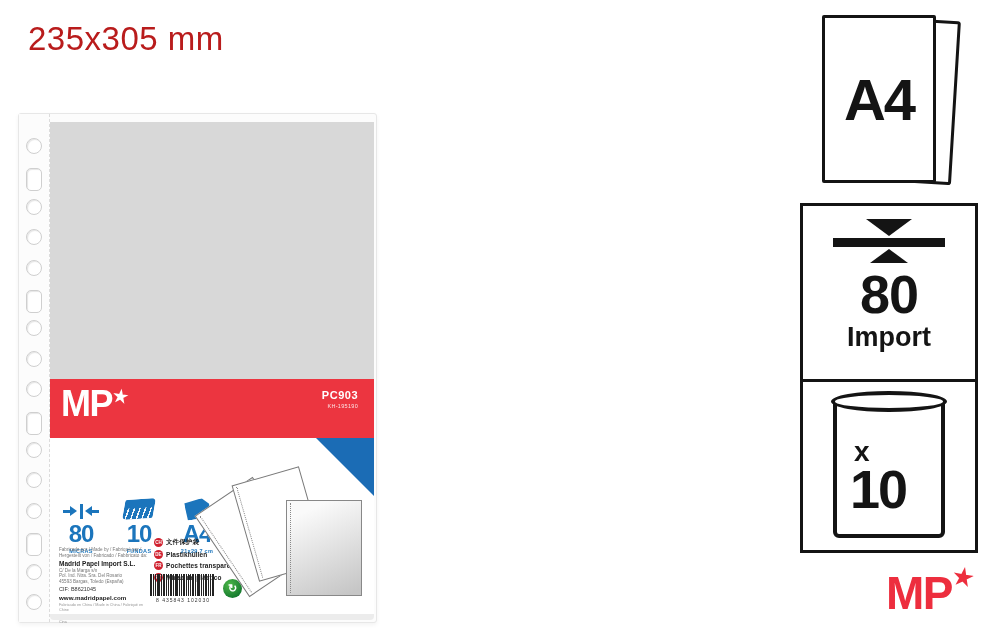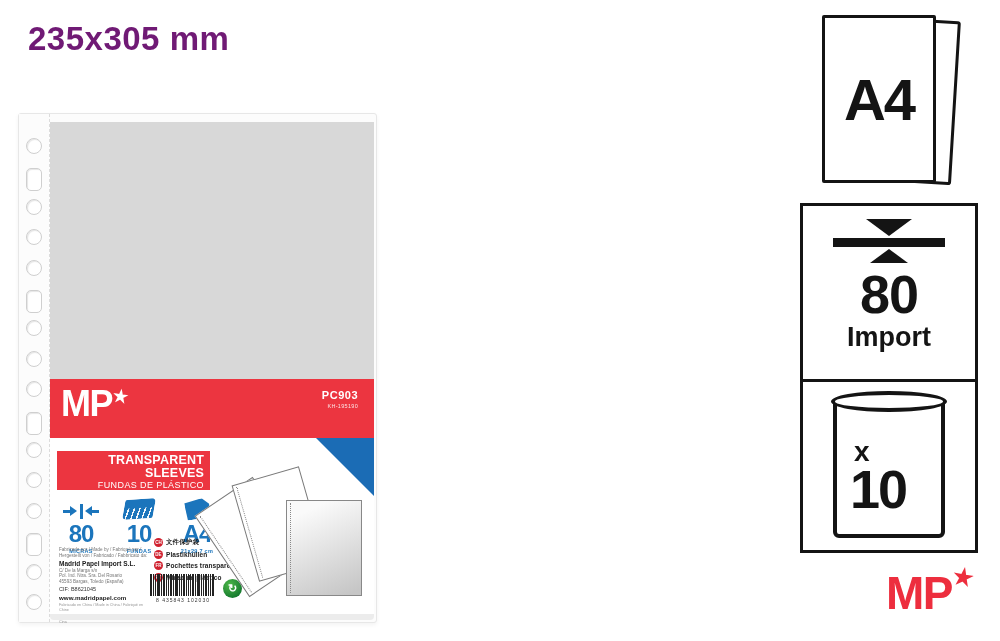--- a/index.html
+++ b/index.html
@@ -1,21 +1,21 @@
 <!DOCTYPE html>
 <html><head>
 <meta charset="utf-8">
 <style>
   html,body{margin:0;padding:0;background:#fff;}
   #canvas{position:relative;width:1000px;height:641px;background:#ffffff;overflow:hidden;
           font-family:"Liberation Sans",sans-serif;}
 
   
-  #page-title{position:absolute;left:28px;top:20px;font-size:33px;font-weight:bold;
-              color:#701a75;letter-spacing:.5px;}
+  #page-title{position:absolute;left:28px;top:20px;font-size:33px;font-weight:normal;
+              color:#b91c1c;letter-spacing:.5px;}
 
   
   #product-photo{position:absolute;left:18px;top:113px;width:357px;height:508px;
                  background:#fcfcfc;border:1px solid #e7e7e7;border-radius:3px;
                  box-shadow:0 2px 4px rgba(0,0,0,.05);}
   #hole-strip{position:absolute;left:0;top:0;bottom:0;width:30px;background:#fcfcfc;
               border-right:1px dashed #dcdcdc;}
   .hole{position:absolute;left:7px;width:14px;height:14px;border-radius:50%;
         background:#fff;border:1px solid #cfcfcf;box-shadow:inset 1px 1px 1px rgba(0,0,0,.10);}
   .hole.tall{height:21px;border-radius:5px;}
@@ -174,25 +174,20 @@
       <div id="mp-band-logo"><span>MP</span><span class="star">★</span></div>
       <div id="band-sku">
         <div class="sku">PC903</div>
         <div class="sub">KH-195190</div>
       </div>
     </div>
 
     <div id="label-card">
       <div id="corner-triangle"></div>
 
-      <div id="product-title-box">
-        <div class="en">TRANSPARENT SLEEVES</div>
-        <div class="es">FUNDAS DE PLÁSTICO</div>
-        <div class="it">BUSTE A PERFORAZIONE</div>
-      </div>
 
       <div id="specs">
         <div class="spec">
           <div class="icon-wrap">
               <div class="icon-thickness">
             <div class="stem-l"></div>
                 <div class="tip-l"></div>
                 <div class="bar"></div>
             <div class="tip-r"></div>
                 <div class="stem-r"></div>

